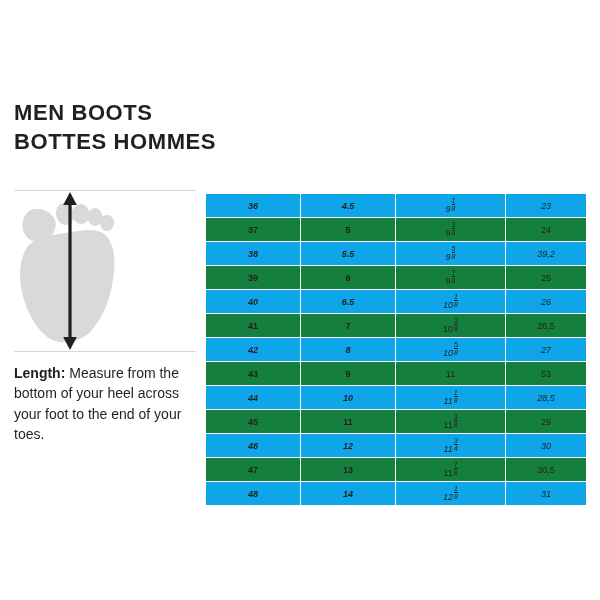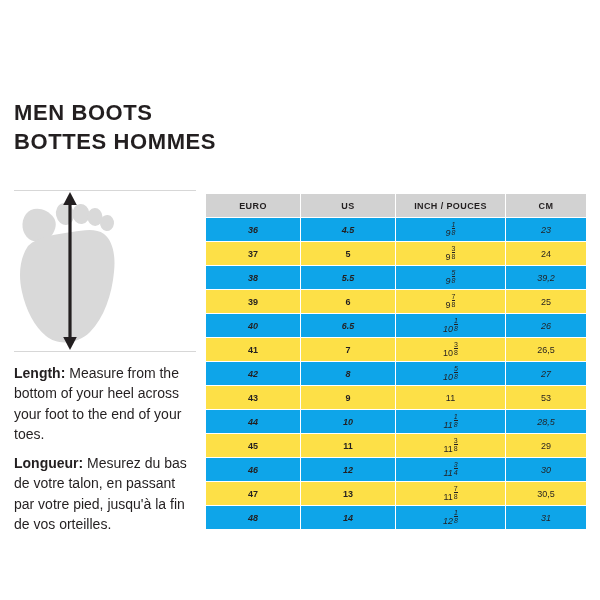--- a/index.html
+++ b/index.html
@@ -95,21 +95,21 @@
     height: 26px;
   }
   .col-head {
     background: #d2d2d2;
     font-weight: bold;
     font-size: 9px;
     letter-spacing: 0.4px;
     height: 24px;
   }
   tr.odd td { background: #0ea5e9; font-style: italic; }
-  tr.even td { background: #fde047; }
+  tr.even td { background: #15803d; }
   td.b { font-weight: bold; }
   .frac {
     display: inline-block;
     font-size: 7px;
     line-height: 1;
     vertical-align: 0.10em;
     margin-left: 1px;
   }
   .frac .n { display: block; text-align: center; }
   .frac .d { display: block; text-align: center; border-top: 1px solid #231f20; }
@@ -143,40 +143,31 @@
       <svg class="arrow-svg" width="24" height="158" viewBox="0 0 24 158">
         <line x1="12" y1="10" x2="12" y2="148" stroke="#231f20" stroke-width="3.2"></line>
         <polygon points="12,0 5.2,13 18.8,13" fill="#231f20"></polygon>
         <polygon points="12,158 5.2,145 18.8,145" fill="#231f20"></polygon>
       </svg>
     </div>
 
     <div class="note">
       <b>Length:</b><span> Measure from the bottom of your heel across your foot to the end of your toes.</span>
     </div>
-    <div class="note">
-      <b>Longueur:</b><span> Mesurez du bas de votre talon, en passant par votre pied, jusqu'à la fin de vos orteilles.</span>
-    </div>
   </div>
 
   <div class="table-wrap">
     <table class="size-table">
       <colgroup>
         <col style="width:95px">
         <col style="width:95px">
         <col style="width:110px">
         <col style="width:81px">
       </colgroup>
       <thead>
-        <tr>
-          <th class="col-head">EURO</th>
-          <th class="col-head">US</th>
-          <th class="col-head">INCH / POUCES</th>
-          <th class="col-head">CM</th>
-        </tr>
       </thead>
       <tbody id="table-body">
           <tr class="odd">
             <td class="b">36</td>
             <td class="b">4.5</td>
             <td>9<span class="frac"><span class="n">1</span><span class="d">8</span></span></td>
             <td>23</td>
           </tr>
           <tr class="even">
             <td class="b">37</td>

